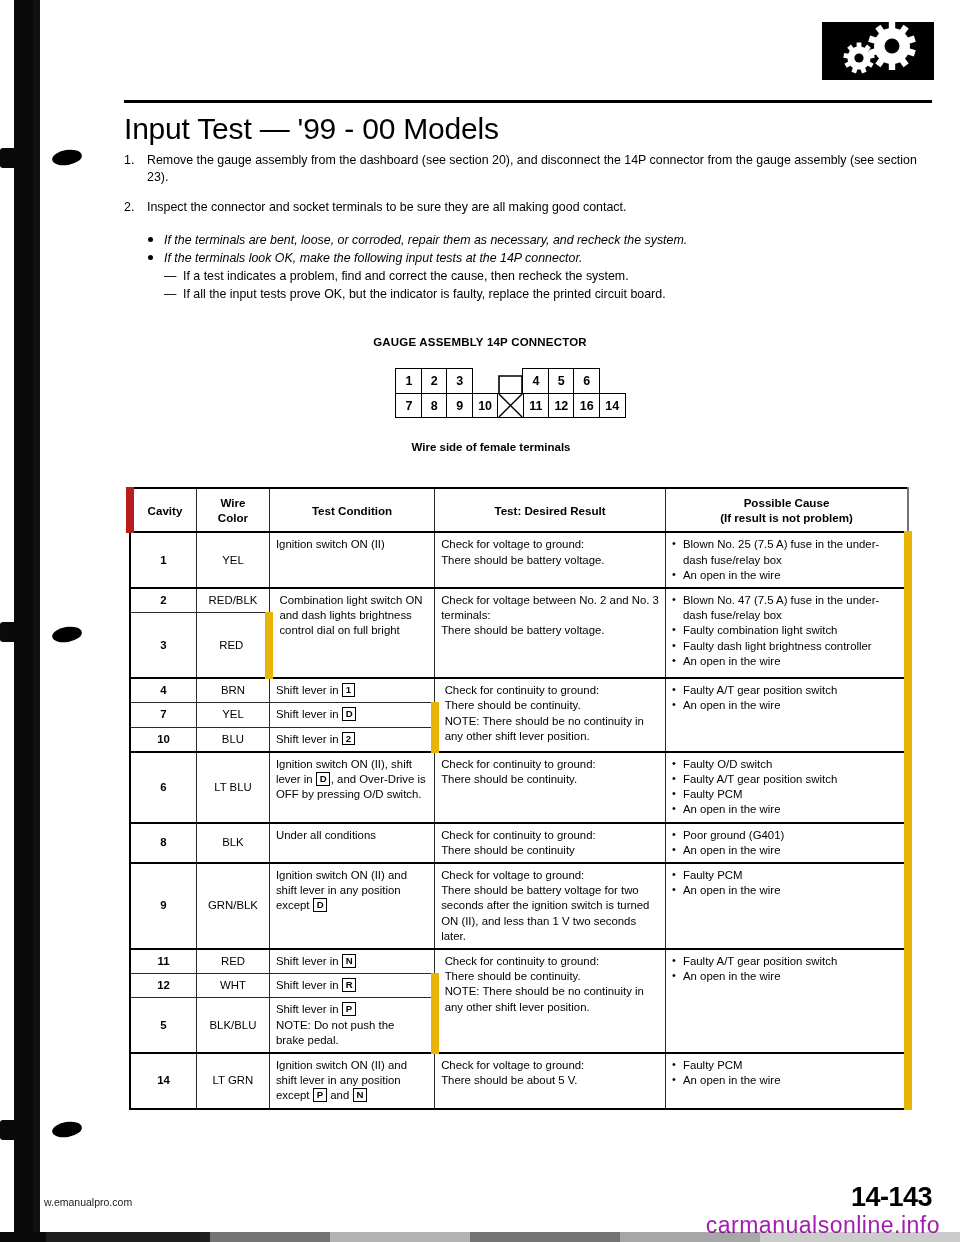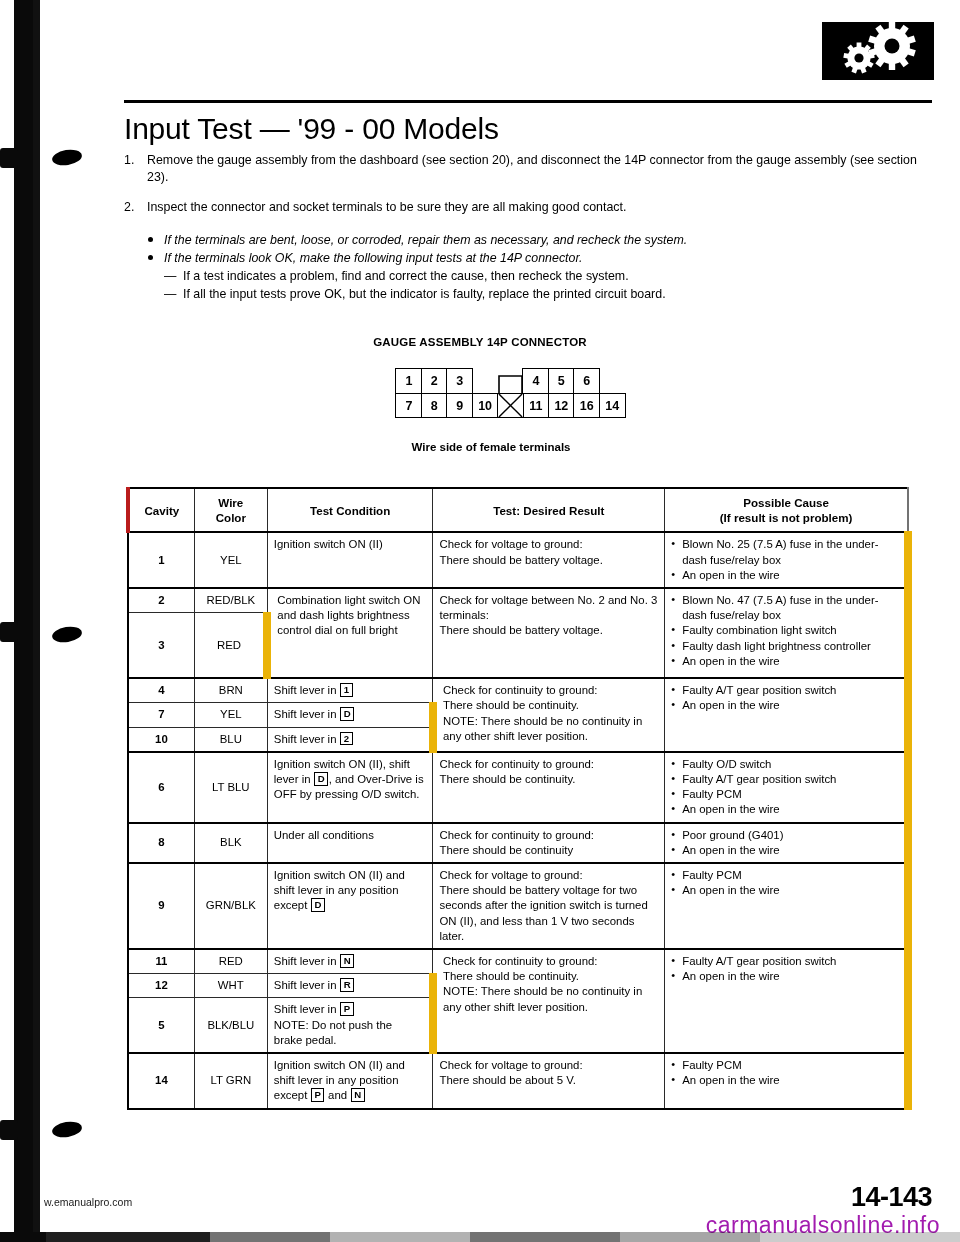--- a/index.html
+++ b/index.html
@@ -232,21 +232,21 @@
     padding: 6px 4px;
     border-bottom: 2px solid #000;
   }
   .tbl .c-cav  { width: 56px;  text-align: center; vertical-align: middle; font-weight: bold; }
   .tbl .c-wire { width: 58px;  text-align: center; vertical-align: middle; }
   .tbl .c-cond { width: 162px; }
   .tbl .c-res  { width: 240px; margin-left: 25px; }
   .tbl .c-cause{ width: 250px; }
   .tbl tbody tr > td:first-child { border-left: 2px solid #000; }
   .tbl tbody tr > td:last-child  { border-right: 8px solid #eab308; }
-  .tbl thead th:first-child { border-left: 4px solid #b91c1c; }
+  .tbl thead th:first-child { border-left: 8px solid #b91c1c; }
   .tbl thead th:last-child  { border-right: 2px solid #737373; }
   .tbl thead th { border-top: 2px solid #000; }
   .tbl tbody tr:last-child > td { border-bottom: 2px solid #000; }
   .thickline > td { border-top: 2px solid #000 !important; }
 
   .cz { list-style: none; margin: 0; padding: 0; }
   .cz li {
     position: relative;
     padding-left: 11px;
     margin-bottom: 0;

